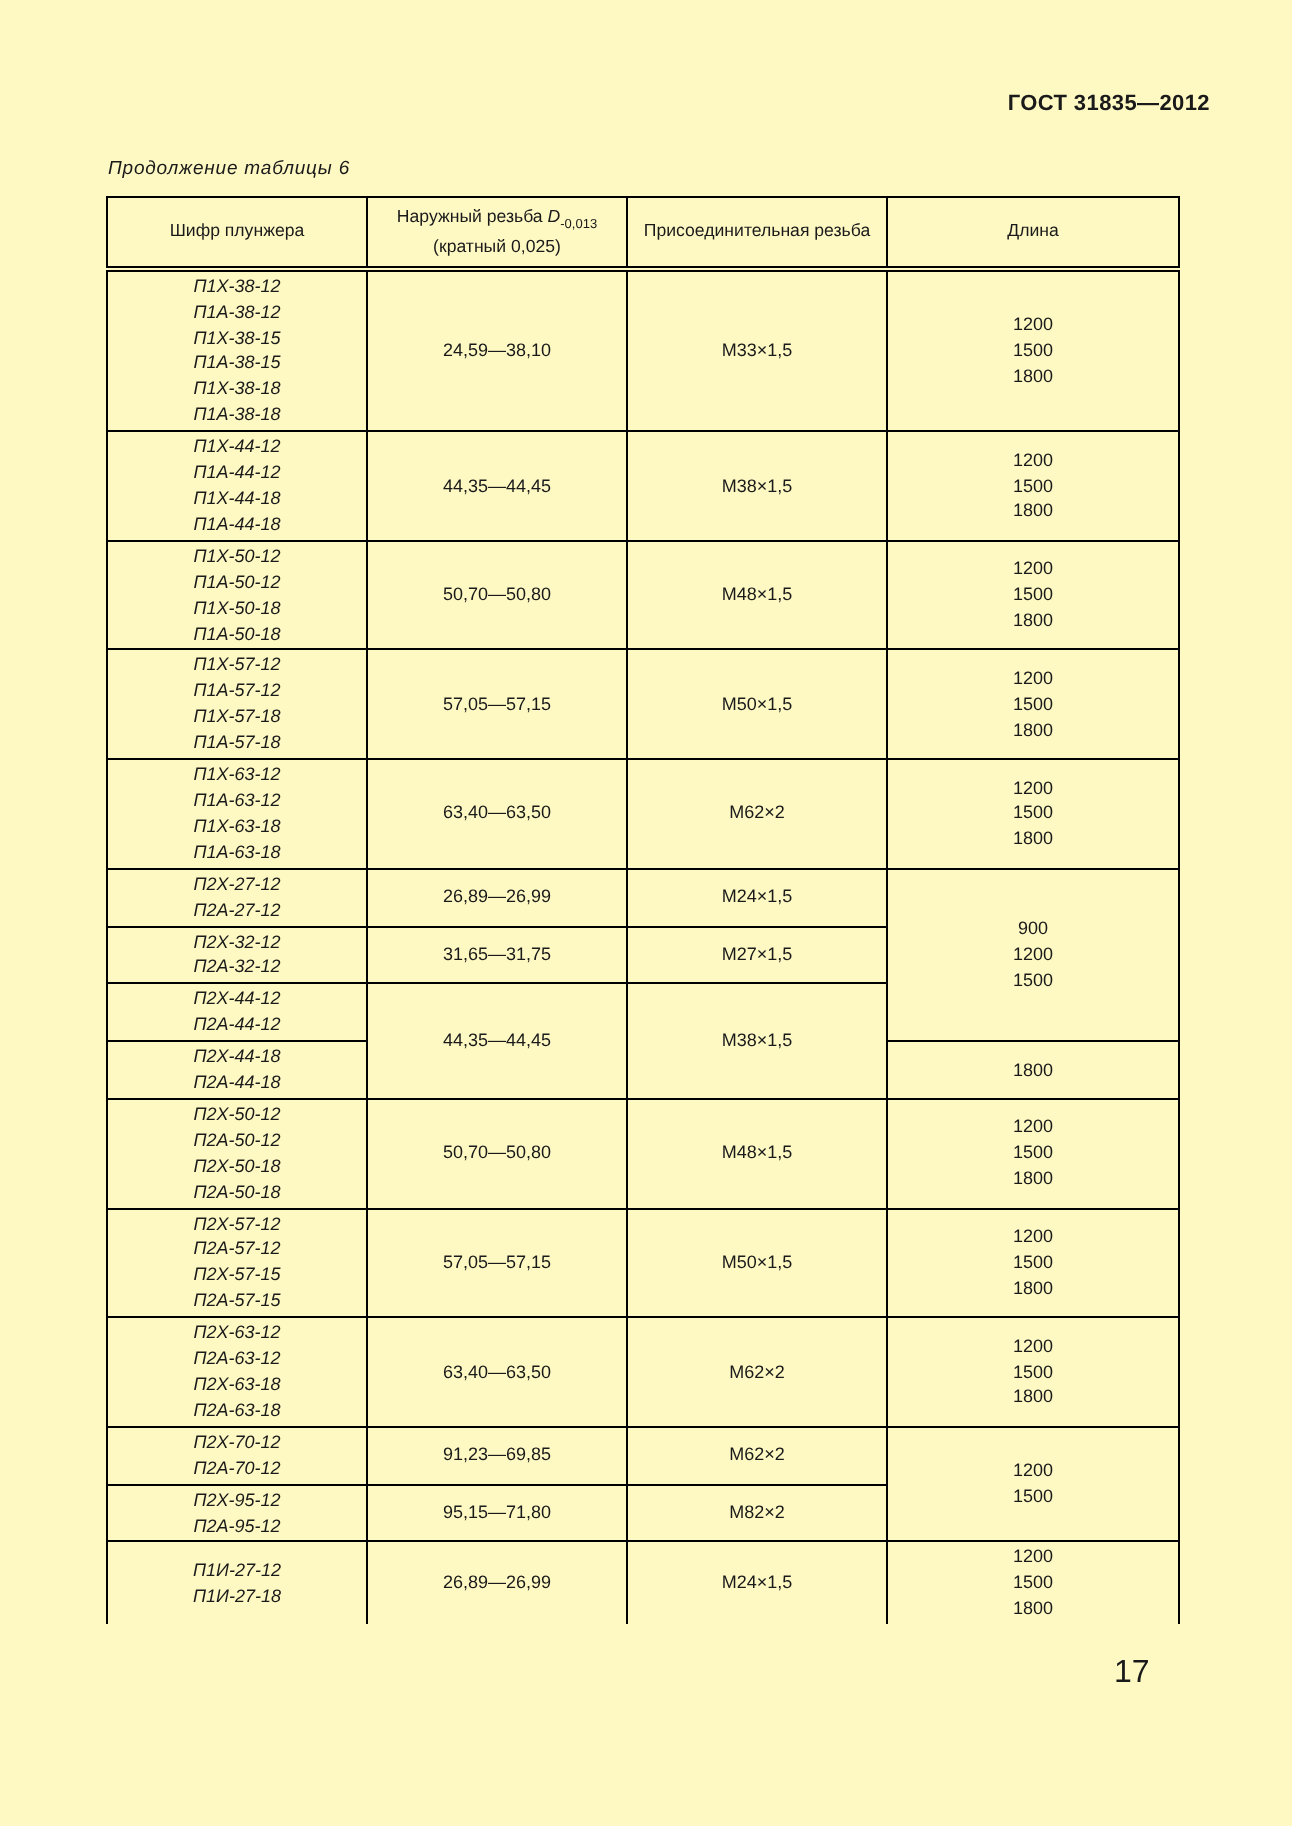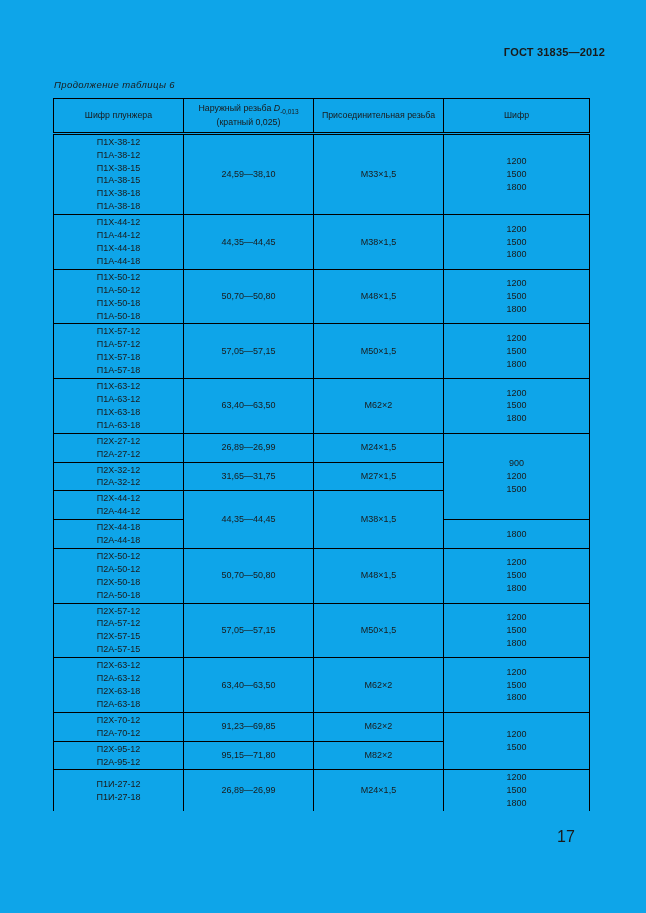--- a/index.html
+++ b/index.html
@@ -1,21 +1,21 @@
 <!DOCTYPE html>
 <html><head>
 <meta charset="utf-8">
 <style>
   * { margin:0; padding:0; box-sizing:border-box; }
   html,body { background:#9a9a9a; }
   .page {
     position:relative;
     width:646px; height:913px;
     margin:0 auto;
-    background:#0ea5e9;
+    background:#fef9c3;
     font-family:"Liberation Sans", sans-serif;
     color:#1a1a1a;
     overflow:hidden;
   }
   .doc-number {
     position:absolute;
     top:46px; right:41px;
     font-size:11px;
     font-weight:bold;
     letter-spacing:.2px;
@@ -51,20 +51,21 @@
     text-align:center;
     vertical-align:middle;
     line-height:12.9px;
     padding:1px 3px;
     white-space:pre-line;
   }
   .gost-table td.codes-cell .codeblock {
     display:inline-block;
     text-align:center;
     white-space:pre-line;
+    font-style:italic;
   }
   .gost-table tr.last-row td {
     border-bottom:none;
   }
   .dsym { font-style:italic; }
   .dsub { font-size:6.5px; vertical-align:sub; }
   .page-number {
     position:absolute;
     top:828px; left:557px;
     font-size:16px;
@@ -87,21 +88,21 @@
         <col style="width:146px">
     </colgroup>
     <thead>
       <tr>
         <th>Шифр плунжера</th>
         <th>
           <span>Наружный резьба </span><span class="dsym">D</span><span class="dsub">-0,013</span>
           <div>(кратный 0,025)</div>
         </th>
         <th>Присоединительная резьба</th>
-        <th>Шифр</th>
+        <th>Длина</th>
       </tr>
     </thead>
     <tbody>
       <tr>
         <td class="codes-cell"><span class="codeblock">П1Х-38-12
 П1А-38-12
 П1Х-38-15
 П1А-38-15
 П1Х-38-18
 П1А-38-18</span></td>

